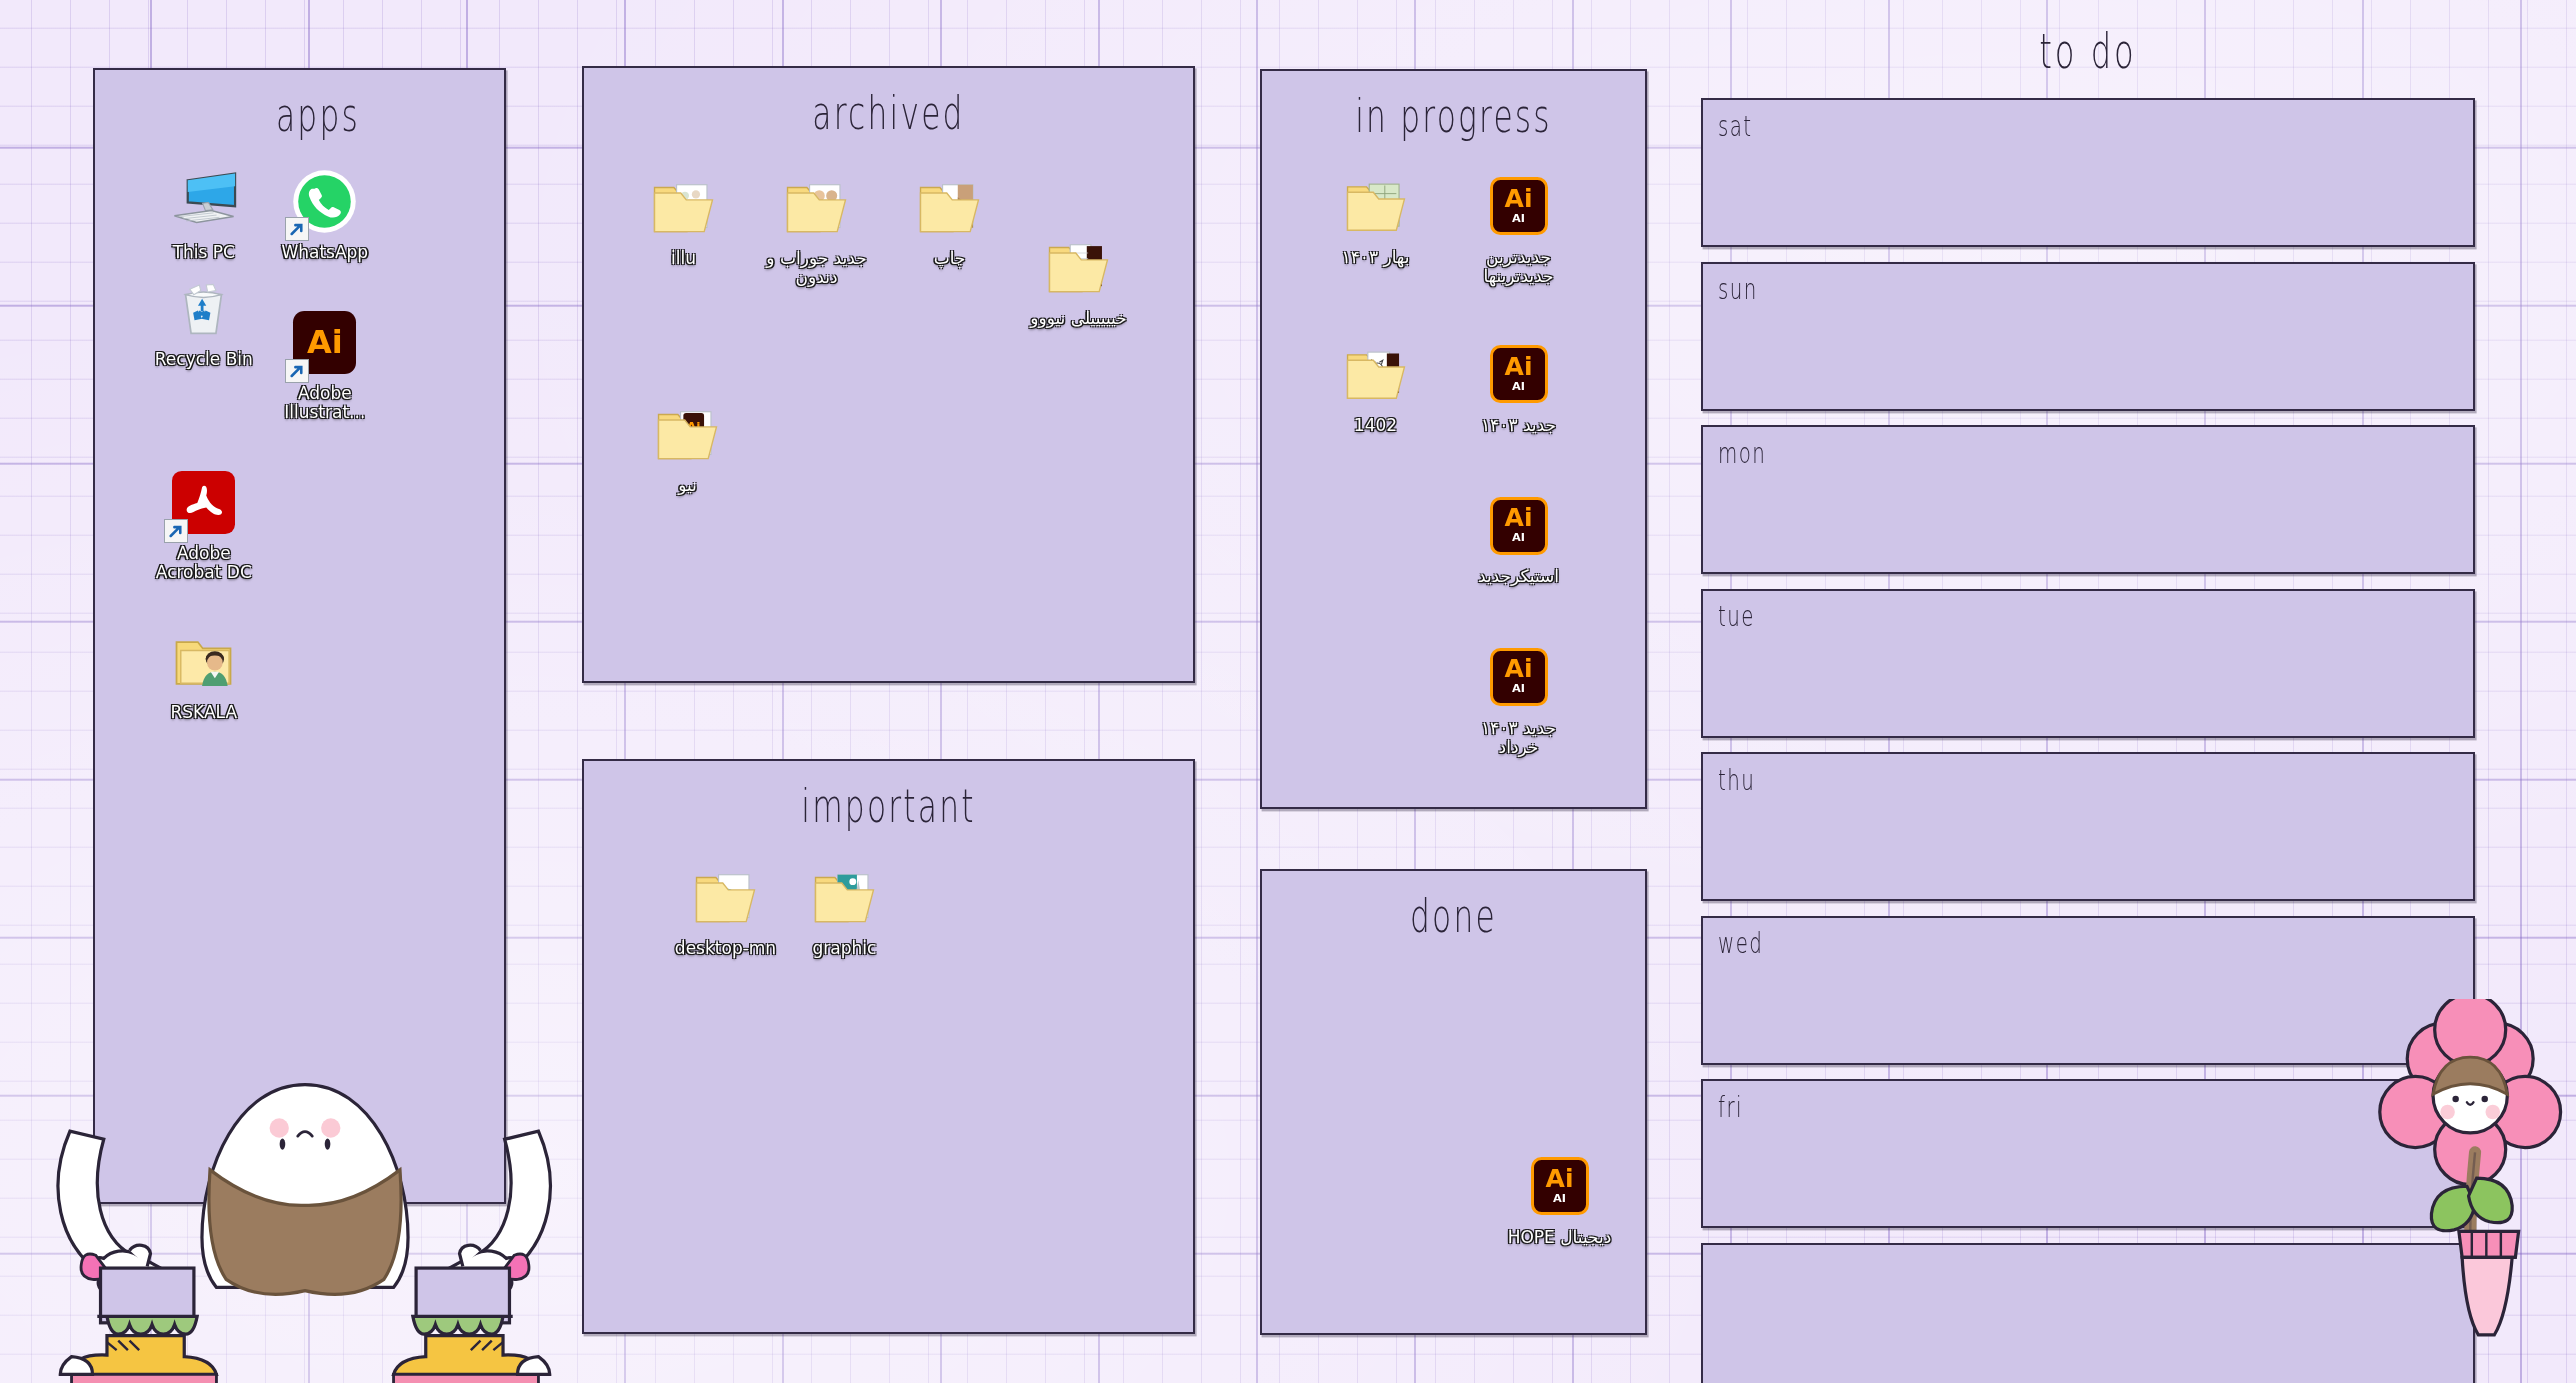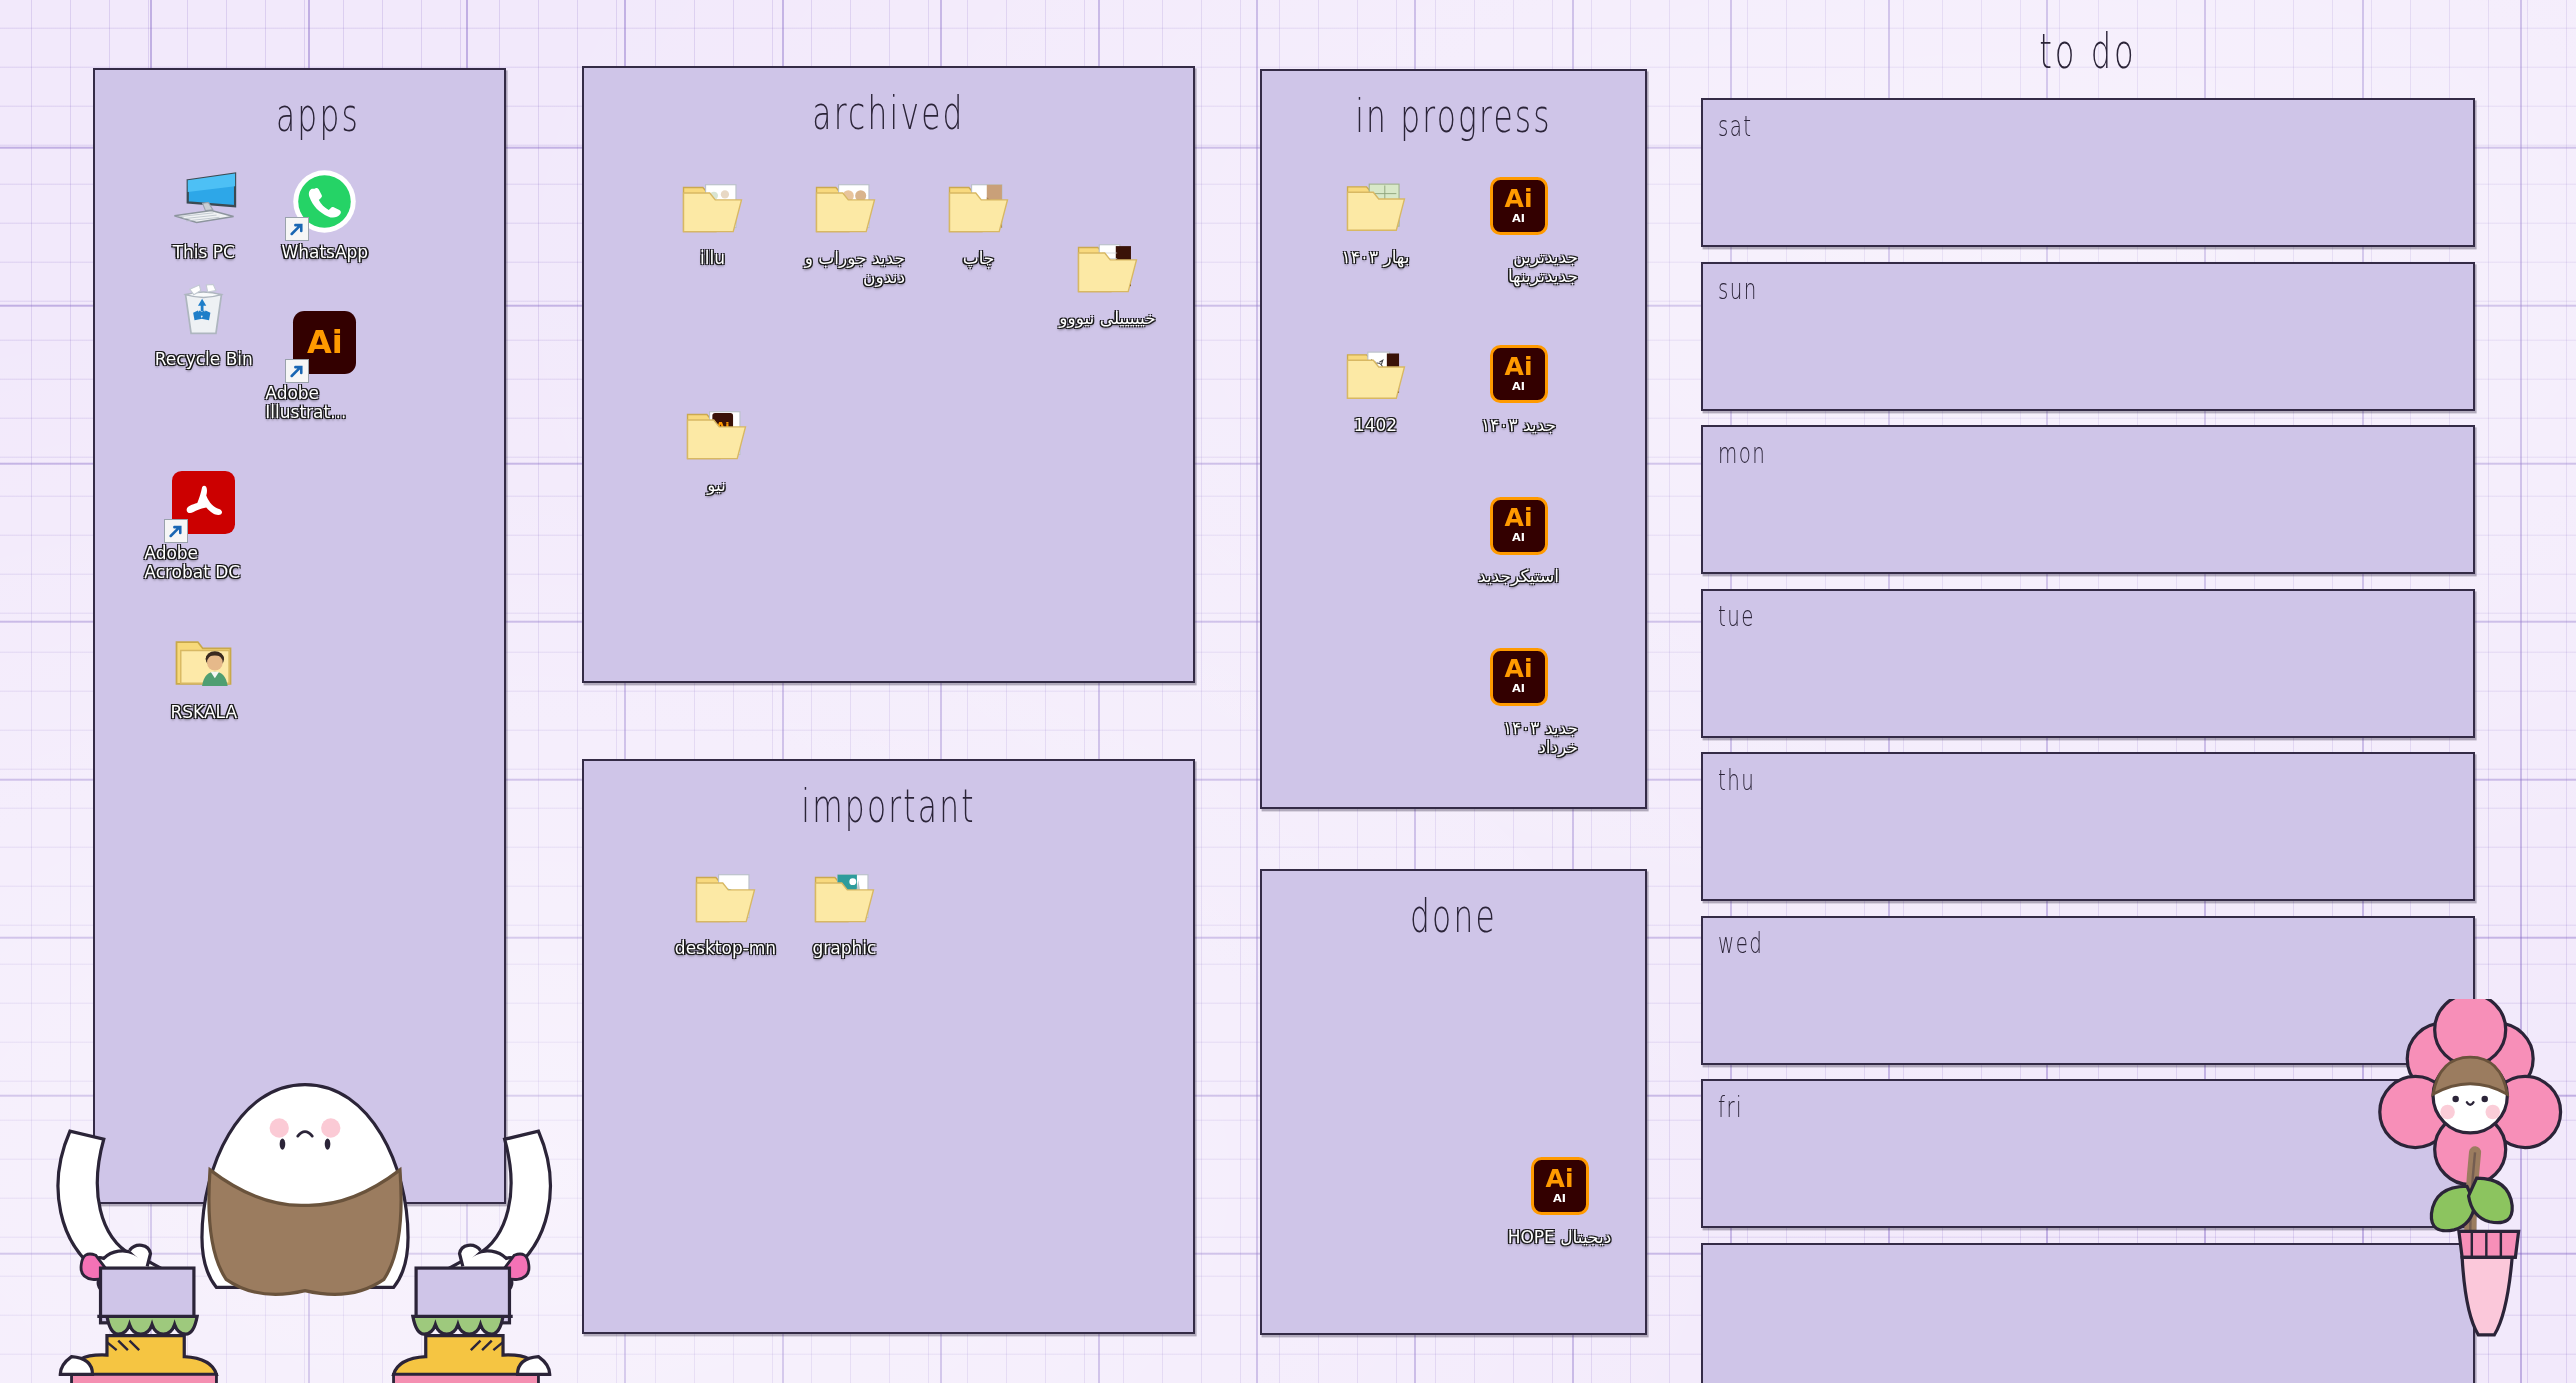--- a/index.html
+++ b/index.html
@@ -63,20 +63,21 @@
   #panel-done      { left:1260px; top:869px; width:387px;  height:466px;  }
 
   
   .icon-grid{
     display:flex; flex-wrap:wrap;
     padding:0 11.3px;
   }
   .icon-cell{
     width:121px;
     display:flex; flex-direction:column; align-items:center;
+    text-align:center;
     padding-top:8px;
   }
   .icon-art{
     width:77px; height:77px;
     display:flex; align-items:center; justify-content:center;
     position:relative;
   }
   .icon-label{
     margin-top:3.2px;
     font-size:17px;
@@ -282,21 +283,21 @@
       </div>
       <div class="icon-label">RSKALA</div>
     </div>
 
   </div>
 </div>
 
 <div class="panel" id="panel-archived">
   <div class="panel-title">archived</div>
 
-  <div class="icon-grid" style="margin-top:35px; padding-left:64px;">
+  <div class="icon-grid" style="margin-top:35px; padding-left:35px;">
     <div class="icon-cell" style="width:129px">
       <div class="icon-art">
         <svg viewBox="0 0 100 90" width="69" height="63">
           <path d="M8 16h28l7 8h12v56H8z" fill="#f8d97e" stroke="#cba94f" stroke-width="2"></path>
           <rect x="40" y="12" width="44" height="62" fill="#ffffff" stroke="#b9c0c8" stroke-width="1.6"></rect>
           <g>
               <circle cx="52" cy="28" r="6" fill="#d9e4d2"></circle>
               <circle cx="68" cy="26" r="6" fill="#e8d8c4"></circle>
              <circle cx="52" cy="44" r="7" fill="#3b4a34"></circle>
               <circle cx="70" cy="44" r="6" fill="#ead9b8"></circle>

